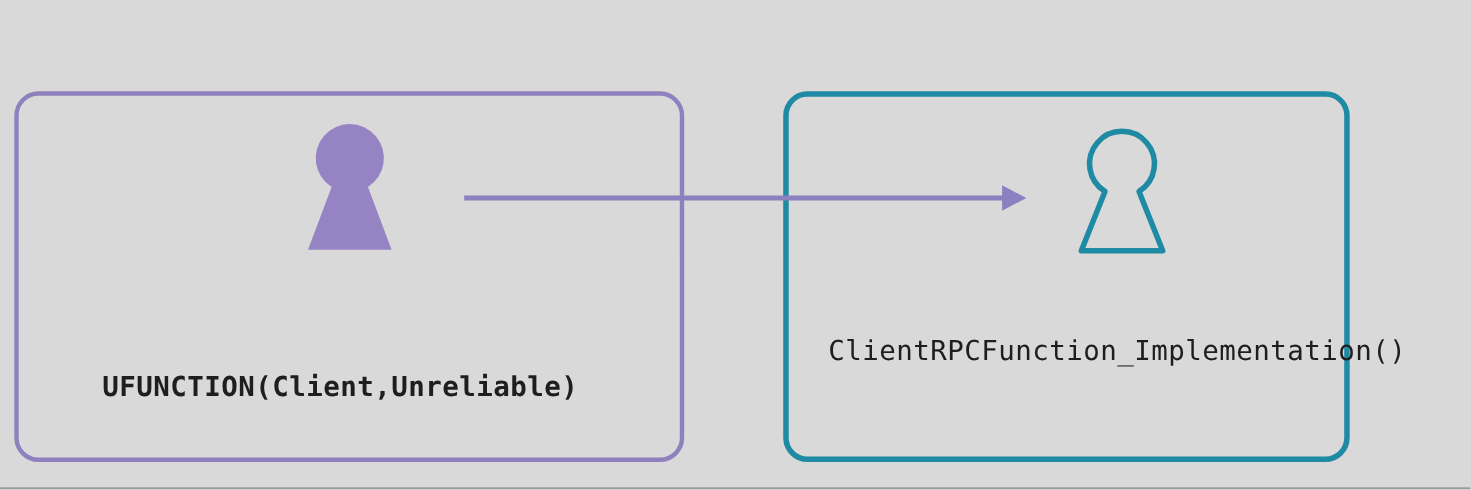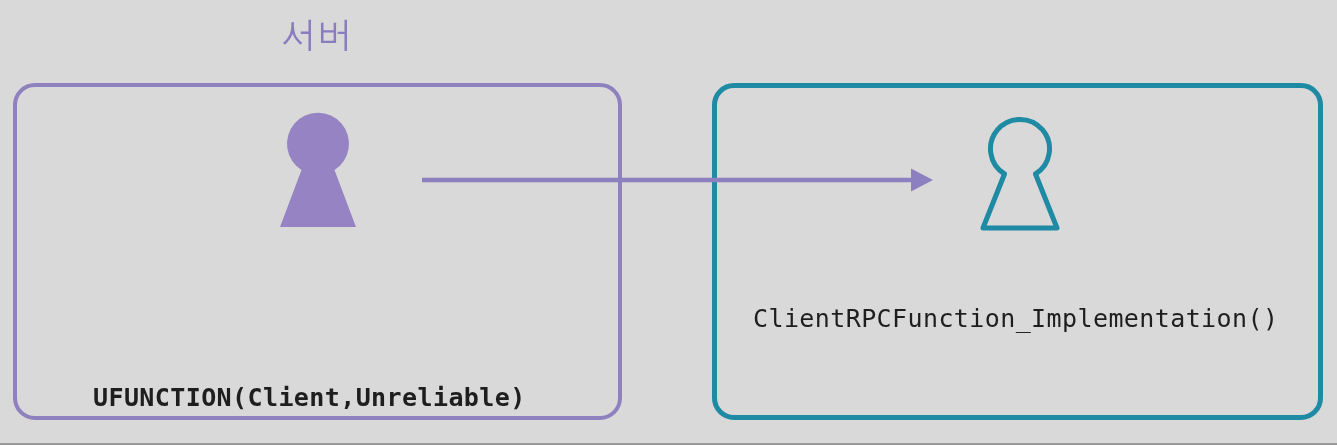--- a/index.html
+++ b/index.html
@@ -16,46 +16,45 @@
     text-align:center;letter-spacing:1px;
   }
   .server-title{left:13px;width:609px;color:#8a7cc0;}
   .client-title{left:712px;width:611px;color:#2d94a9;}
   .box{
     position:absolute;top:83px;height:337px;
     box-sizing:border-box;border-radius:22px;
     background:transparent;
   }
   .server-box{left:13px;width:609px;border:4px solid #8e81be;}
-  .client-box{left:712px;width:611px;border:5px solid #1e8aa3;}
+  .client-box{left:712px;width:515px;border:5px solid #1e8aa3;}
   .code{
     position:absolute;
     font-family:"DejaVu Sans Mono","Liberation Mono",monospace;
     color:#1e1e1e;font-size:25px;letter-spacing:0.4px;
     white-space:pre;
   }
   .server-code{left:76px;top:192px;}
-  .server-code .line{height:52px;line-height:30px;margin-top:46px;}
+  .server-code .line{height:52px;line-height:30px;}
   .line-bold{font-weight:bold;}
   .client-code{left:36px;top:216px;line-height:30px;}
   .overlay{
     position:absolute;left:0;top:0;width:1337px;height:445px;
     pointer-events:none;
   }
   .bottom-edge{
     position:absolute;left:0;bottom:0;width:1337px;height:2px;
     background:#9b9b9b;
   }
 </style>
 </head>
 <body>
 
 <div class="canvas">
 
-  <div class="title server-title">서버</div>
 
 
   <div class="box server-box">
     <div class="code server-code">
       <div class="line line-bold">UFUNCTION(Client,Unreliable)</div>
       
     </div>
   </div>
 
   <div class="box client-box">

